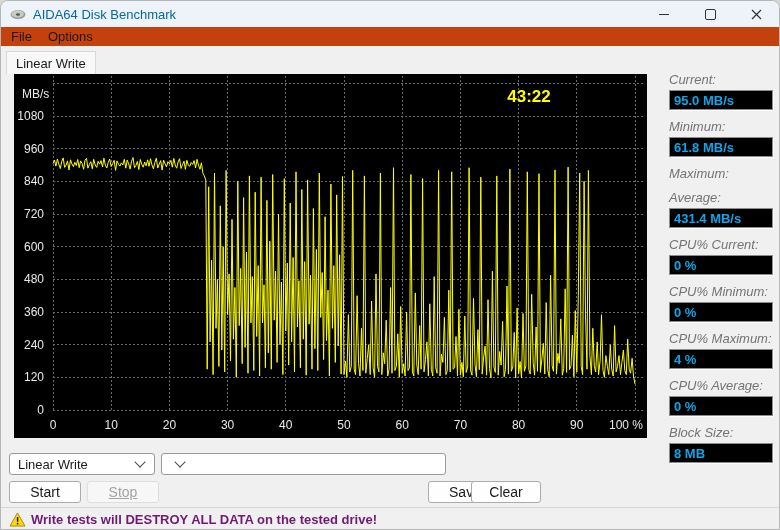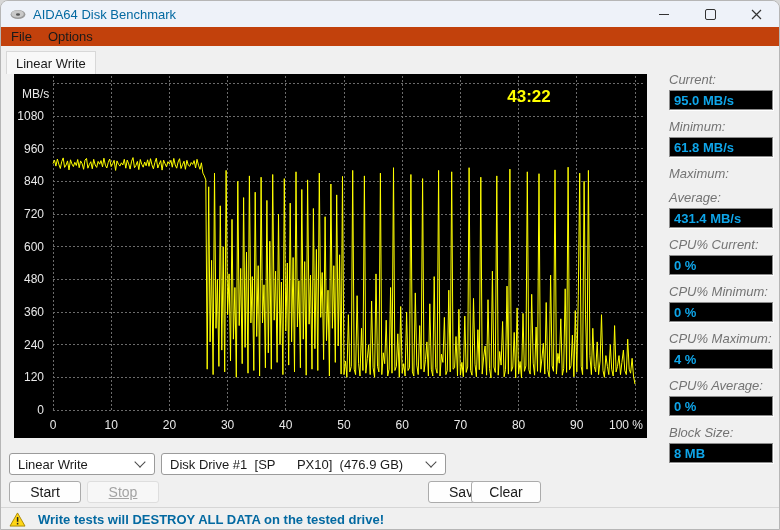--- a/index.html
+++ b/index.html
@@ -45,21 +45,21 @@
   .chevron{width:7px;height:7px;border-right:1.4px solid #4a4a4a;border-bottom:1.4px solid #4a4a4a;
            transform:rotate(45deg);margin:-4px 10px 0 6px;flex:none;}
   .btn{position:absolute;top:480px;width:72px;height:22px;background:#fefefe;border:1px solid #ababab;
        border-radius:3px;box-sizing:border-box;display:flex;align-items:center;justify-content:center;
        font-size:14px;color:#1a1a1a;}
   .btn.disabled{color:#a3a3a3;border-color:#dedede;background:#f7f7f7;}
   
   .warningbar{position:absolute;left:0;top:506px;width:100%;height:24px;background:#f0f0f0;
               border-top:1px solid #d6d6d6;display:flex;align-items:center;box-sizing:border-box;}
   .warn-icon{margin-left:8px;display:flex;align-items:center;}
-  .warn-text{margin-left:12px;font-size:13px;font-weight:bold;color:#0369a1;}
+  .warn-text{margin-left:5px;font-size:13px;font-weight:bold;color:#701a75;}
 </style>
 </head>
 <body>
 
 <div class="window">
 
   <div class="titlebar">
     <span class="title-icon">
       <svg width="16" height="13" viewBox="0 0 16 13">
         <ellipse cx="8" cy="6.5" rx="7.4" ry="4.6" fill="#9a9a9a"></ellipse>
@@ -195,21 +195,20 @@
           <span>8 MB</span>
         </div>
     </div>
   </div>
 
   <div class="select" style="left:8px;width:146px;">
     <span class="sel-text">Linear Write</span>
     <span class="chevron"></span>
   </div>
   <div class="select" style="left:160px;width:285px;">
-    <span class="sel-text">Disk Drive #1  [SP      PX10]  (476.9 GB)</span>
     <span class="chevron"></span>
   </div>
 
   <div class="btn" style="left:8px;">Start</div>
   <div class="btn disabled" style="left:86px;text-decoration:underline;">Stop</div>
   <div class="btn" style="left:384px;width:74px;margin-left:43px;">Save</div>
   <div class="btn" style="left:470px;width:70px;">Clear</div>
 
   <div class="warningbar">
     <span class="warn-icon">

